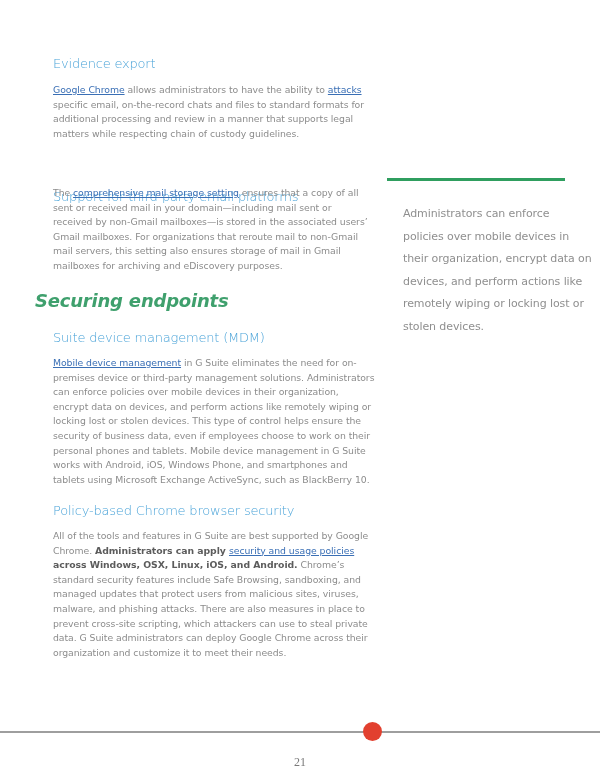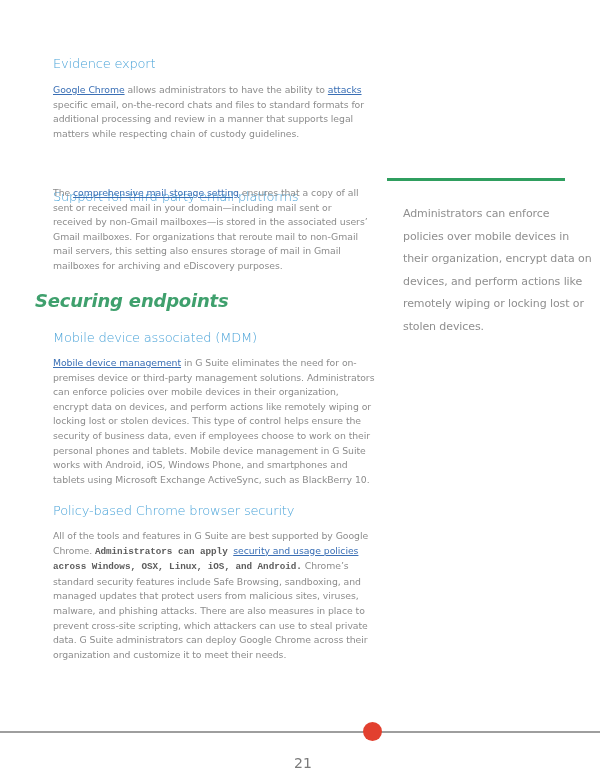--- a/index.html
+++ b/index.html
@@ -14,45 +14,45 @@
   }
   .h1 {
     font-family: "DejaVu Sans", sans-serif; color: #3fa06d;
     font-size: 18px; letter-spacing: -0.2px; margin: 0; white-space: nowrap;
   }
   .body {
     font-size: 9.3px; line-height: 14.6px; color: #8c8c8c; margin: 0;
     letter-spacing: -0.05px;
   }
   .body a { color: #3a6fb5; text-decoration: underline; }
-  .body b { color: #5c5c5c; font-family: Liberation Mono, monospace; }
+  .body b { color: #5c5c5c; }
   .quote {
     font-size: 11px; line-height: 22.6px; color: #8f8f8f; margin: 16px;
     letter-spacing: -0.1px;
   }
   .rule-green { background: #2f9e5f; height: 3px; }
   .rule-gray { background: #9e9e9e; height: 1.5px; }
   .dot { width: 19px; height: 19px; border-radius: 50%; background: #e2402f; }
-  .pnum { font-size: 14px; color: #7a7a7a; }
+  .pnum { font-size: 12px; color: #7a7a7a; font-family: Liberation Serif, serif; }
 </style>
 </head>
 <body>
 
 <h2 class="h2 abs" style="left:53px; top:56px;">Evidence export</h2>
 <p class="body abs" style="left:53px; top:83px; width:318px;"><a>Google Chrome</a><span> allows administrators to have the ability to </span><a>attacks</a><span> specific email, on-the-record chats and files to standard formats for additional processing and review in a manner that supports legal matters while respecting chain of custody guidelines.</span></p>
 
 <h2 class="h2 abs" style="left:53px; top:161px;margin-top:28px;">Support for third-party email platforms</h2>
 <p class="body abs" style="left:53px; top:186px; width:318px;"><span>The </span><a>comprehensive mail storage setting</a><span> ensures that a copy of all sent or received mail in your domain—including mail sent or received by non-Gmail mailboxes—is stored in the associated users’ Gmail mailboxes. For organizations that reroute mail to non-Gmail mail servers, this setting also ensures storage of mail in Gmail mailboxes for archiving and eDiscovery purposes.</span></p>
 
 <div class="rule-green abs" style="left:387px; top:178px; width:178px;"></div>
 <p class="quote abs" style="left:387px; top:187px; width:190px;">Administrators can enforce policies over mobile devices in their organization, encrypt data on devices, and perform actions like remotely wiping or locking lost or stolen devices.</p>
 
 <h1 class="h1 abs" style="left:35px; top:290px;font-style:italic;">Securing endpoints</h1>
 
-<h2 class="h2 abs" style="left:53px; top:330px;">Mobile device associated (MDM)</h2>
+<h2 class="h2 abs" style="left:53px; top:330px;">Suite device management (MDM)</h2>
 <p class="body abs" style="left:53px; top:356px; width:322px;"><a>Mobile device management</a><span> in G Suite eliminates the need for on-premises device or third-party management solutions. Administrators can enforce policies over mobile devices in their organization, encrypt data on devices, and perform actions like remotely wiping or locking lost or stolen devices. This type of control helps ensure the security of business data, even if employees choose to work on their personal phones and tablets. Mobile device management in G Suite works with Android, iOS, Windows Phone, and smartphones and tablets using Microsoft Exchange ActiveSync, such as BlackBerry 10.</span></p>
 
 <h2 class="h2 abs" style="left:53px; top:503px;">Policy-based Chrome browser security</h2>
 <p class="body abs" style="left:53px; top:529px; width:322px;"><span>All of the tools and features in G Suite are best supported by Google Chrome.  </span><b>Administrators can apply </b><a>security and usage policies</a><b> across Windows, OSX, Linux, iOS, and Android.</b><span> Chrome’s standard security features include Safe Browsing, sandboxing, and managed updates that protect users from malicious sites, viruses, malware, and phishing attacks. There are also measures in place to prevent cross-site scripting, which attackers can use to steal private data. G Suite administrators can deploy Google Chrome across their organization and customize it to meet their needs.</span></p>
 
 <div class="rule-gray abs" style="left:0; top:731px; width:600px;"></div>
 <div class="dot abs" style="left:363px; top:722px;"></div>
 <div class="pnum abs" style="left:294px; top:755px;">21</div>
 
 </body></html>

